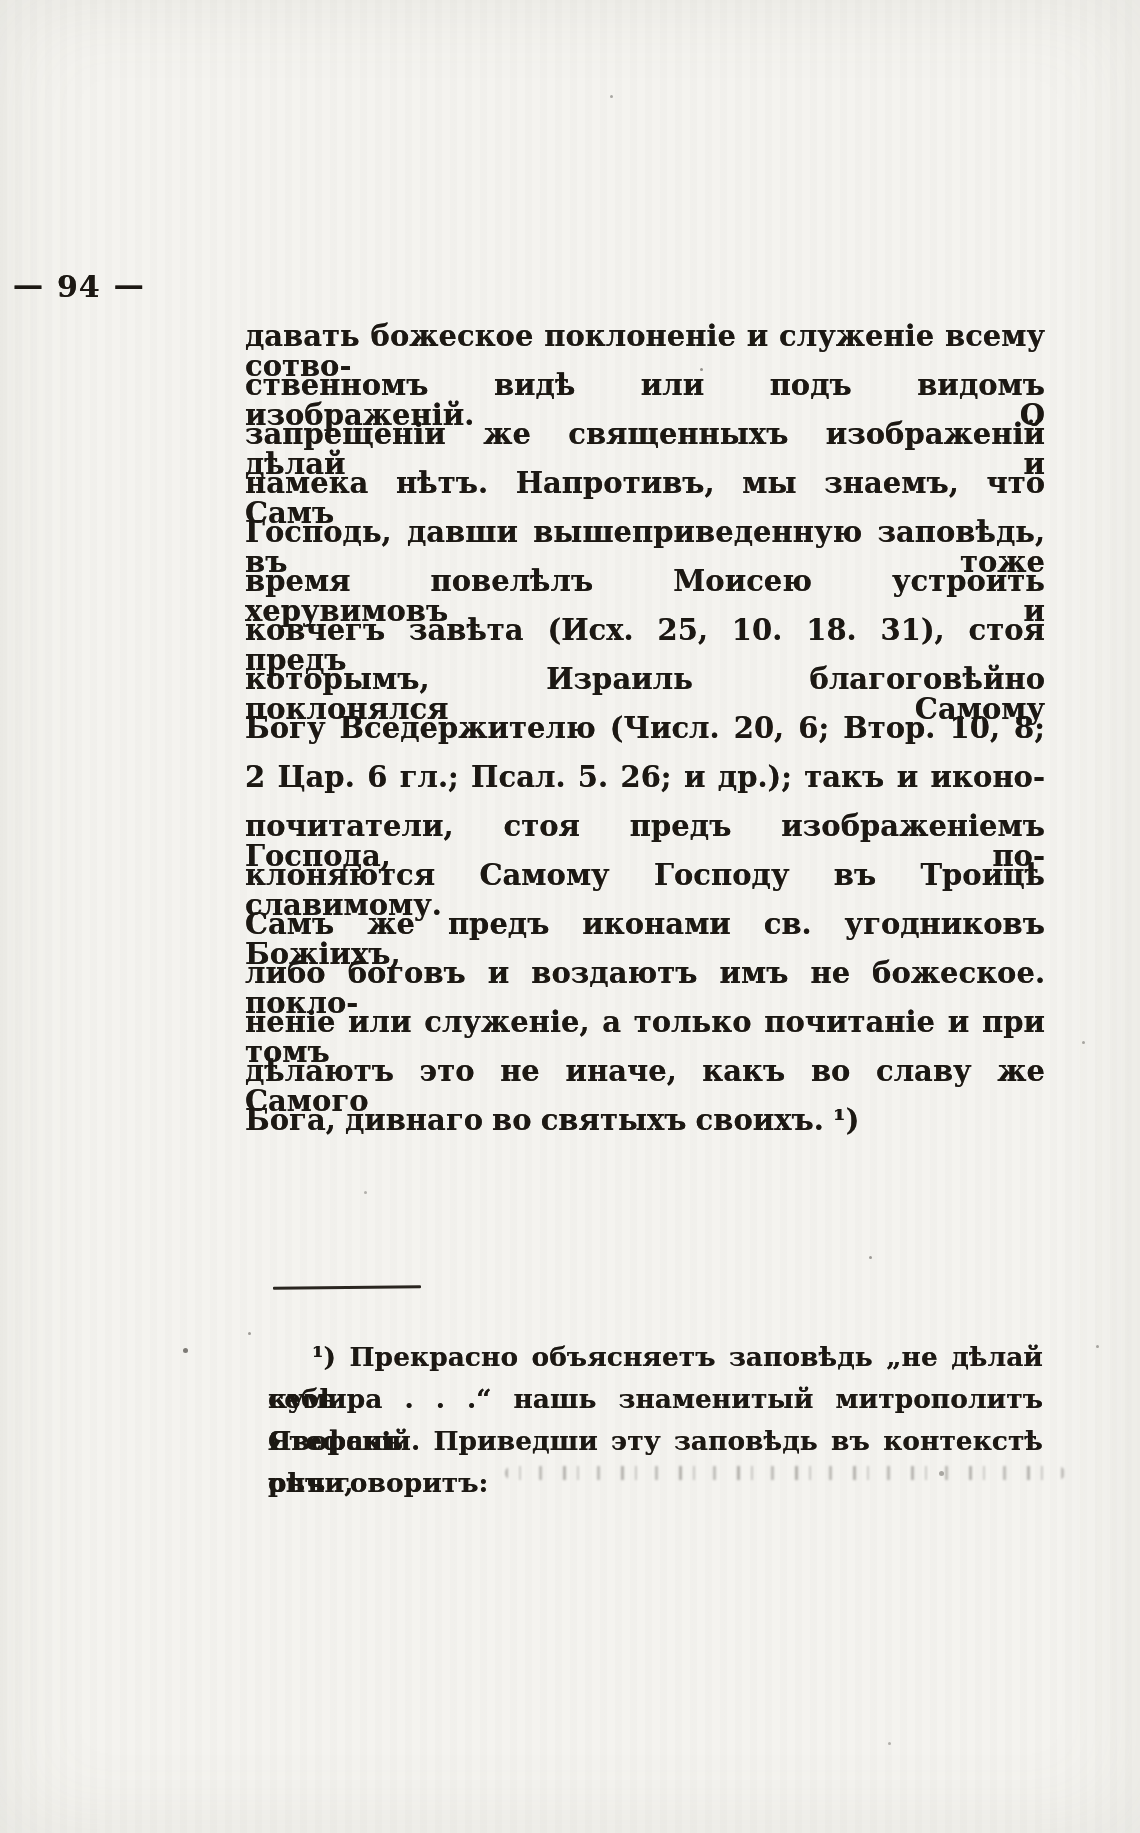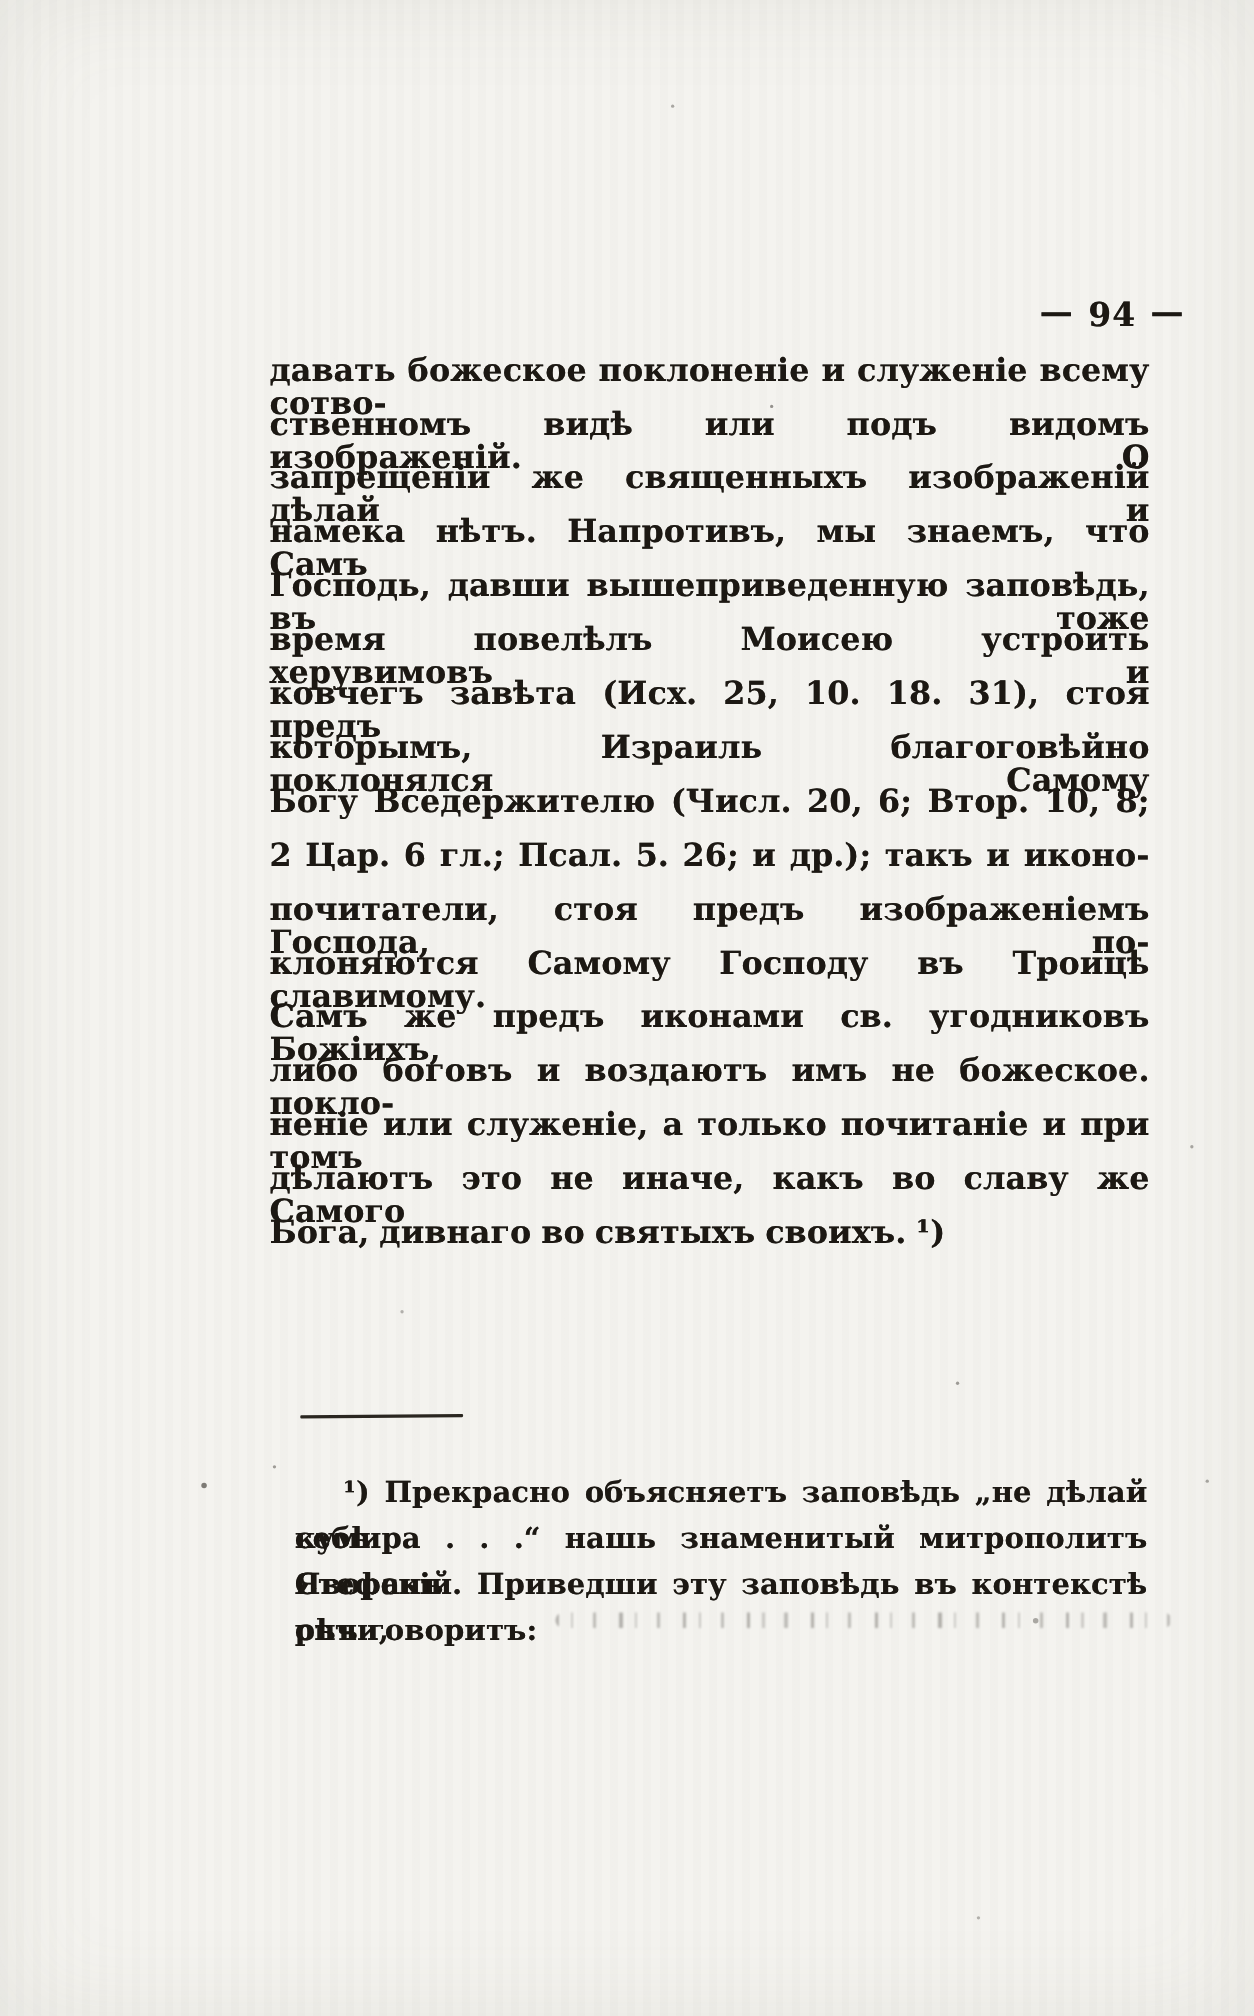--- a/index.html
+++ b/index.html
@@ -25,21 +25,21 @@
     box-shadow: inset 0 0 90px rgba(120,115,100,0.10);
   }
   
   .page-number-row {
     position: absolute;
     top: 262px;
     left: 0;
     width: 1090px;
     height: 50px;
     line-height: 50px;
-    text-align: right;
+    text-align: left;
     font-size: 30px;
     font-weight: 700;
     letter-spacing: 1px;
     text-shadow: 0 0 0.5px rgba(28,24,19,0.7);
   }
   .page-number-row .dash { margin: 0 13px; position: relative; top: -2px; }
   
   .main-text {
     position: absolute;
     top: 321px;

